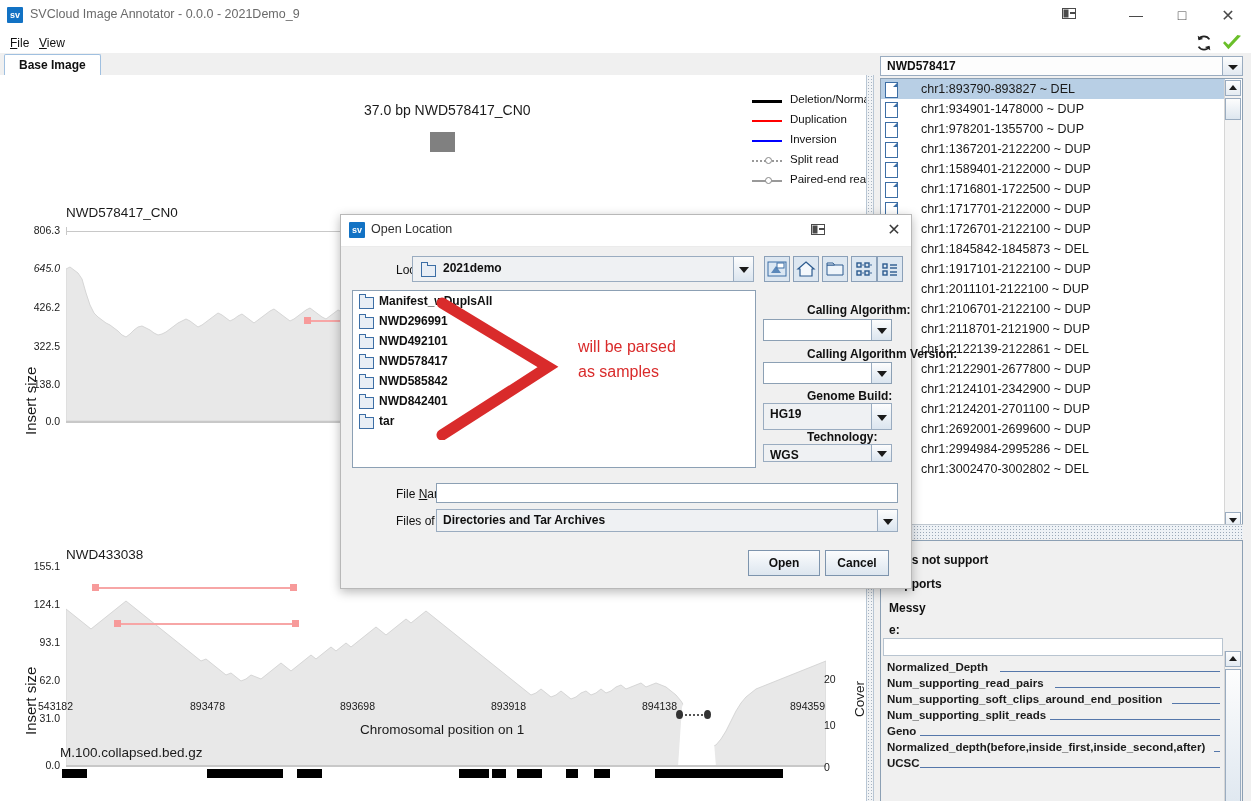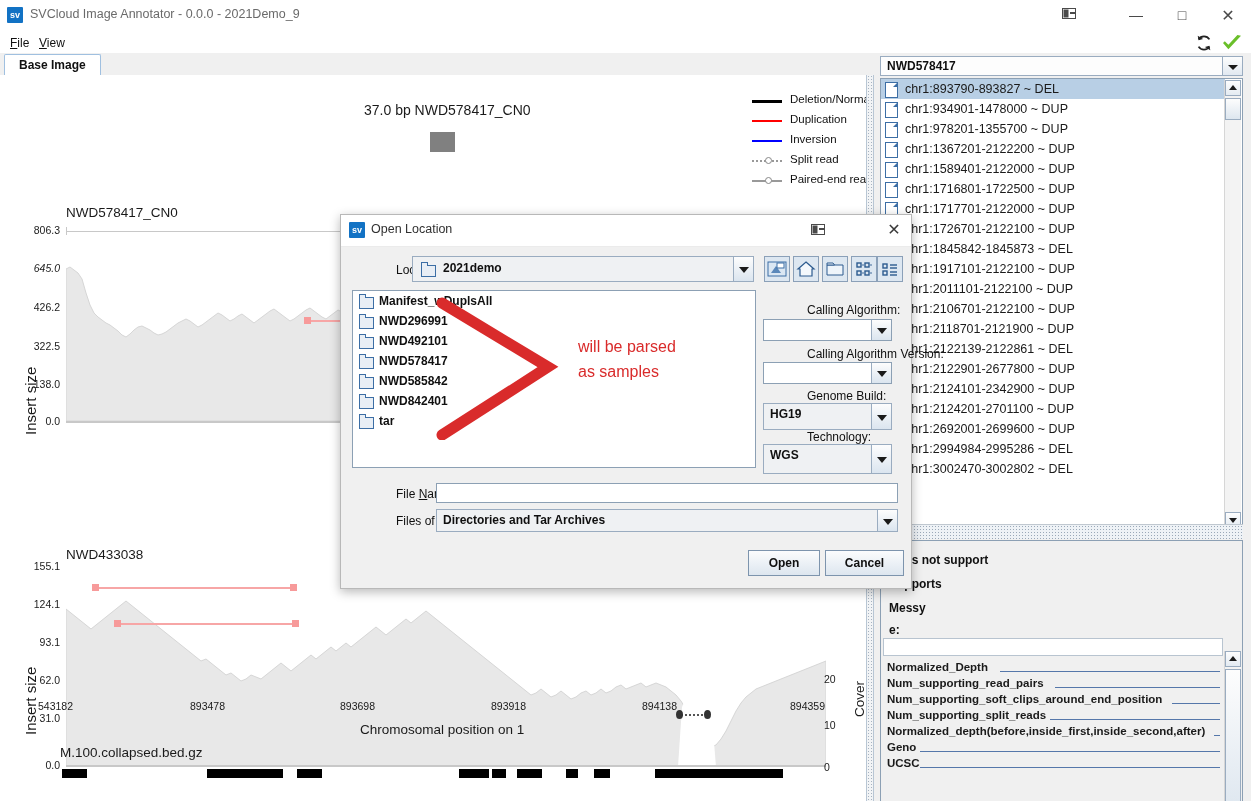--- a/index.html
+++ b/index.html
@@ -179,21 +179,21 @@
     border-top: 5px solid #1a1a1a;
   }
 
   .variant-list {
     position: absolute; left: 6px; top: 25px; width: 363px; height: 452px;
     background: #ffffff; border: 1px solid #8ca0b4;
     box-sizing: border-box; overflow: hidden;
   }
   .vrow {
     position: relative; height: 20px; line-height: 20px;
-    padding-left: 24px; font-size: 12.5px; color: #1a1a1a;
+    padding-left: 40px; font-size: 12.5px; color: #1a1a1a;
     white-space: nowrap;
   }
   .vrow.sel { background: #b8cfe5; }
   .vrow .fileicon {
     position: absolute; left: 4px; top: 3px; width: 11px; height: 14px;
     border: 1px solid #3c6ea5; background: #fff;
   }
   .vrow .fileicon::after {
     content: ""; position: absolute; right: -1px; top: -1px;
     border-left: 5px solid transparent; border-bottom: 5px solid #3c6ea5;
@@ -276,21 +276,21 @@
     font-size: 12.5px; color: #303030;
   }
   .dlg-restore { position: absolute; left: 470px; top: 7px; }
   .dlg-close {
     position: absolute; left: 540px; top: 3px; width: 26px; height: 24px;
     text-align: center; line-height: 24px; font-size: 16px; color: #3a3a3a;
   }
 
   .lbl { position: absolute; font-size: 12px; color: #101010; white-space: nowrap; margin-left: 44px; }
   .lbl b { font-weight: normal; text-decoration: underline; }
-  .lbl.bold { font-weight: normal; text-align: center; }
+  .lbl.bold { font-weight: bold; text-align: center; }
 
   .lookin-combo {
     position: absolute; left: 412px; top: 256px; width: 342px; height: 26px;
     background: #eff1f3; border: 1px solid #9aacc0; box-sizing: border-box;
   }
   .lookin-combo .val {
     position: absolute; left: 30px; top: 4px; font-size: 12px;
     font-weight: bold; color: #101010;
   }
   .folder-glyph {
@@ -564,22 +564,22 @@
       <div class="ann-radio" style="top:36px;">Supports</div>
       <div class="ann-radio" style="top:60px;">Messy</div>
       <div class="ann-note-lbl" style="top:82px;">e:</div>
       <div class="ann-note-field" style="top:97px;"></div>
 
       <div style="position:absolute;left:0;top:118px;right:18px;">
         <div class="ann-row"><span>Normalized_Depth</span><span class="dash" style="width:220px;"></span></div>
         <div class="ann-row"><span>Num_supporting_read_pairs</span><span class="dash" style="width:165px;"></span></div>
         <div class="ann-row"><span>Num_supporting_soft_clips_around_end_position</span><span class="dash" style="width:48px;"></span></div>
         <div class="ann-row"><span>Num_supporting_split_reads</span><span class="dash" style="width:170px;"></span></div>
+        <div class="ann-row"><span>Geno</span><span class="dash" style="width:300px;"></span></div>
         <div class="ann-row"><span>Normalized_depth(before,inside_first,inside_second,after)</span><span class="dash" style="width:6px;"></span></div>
-        <div class="ann-row"><span>Geno</span><span class="dash" style="width:300px;"></span></div>
         <div class="ann-row"><span>UCSC</span><span class="dash" style="width:300px;"></span></div>
 
       </div>
 
       <div class="vscroll" style="top:110px;bottom:18px;">
         <div class="btn up"></div>
         <div class="thumb" style="top:18px;bottom:18px;"></div>
 
       </div>
 
@@ -688,33 +688,33 @@
       <span class="arrowbox"></span>
     </div>
 
     <div class="lbl bold" style="left:763px;top:389px;">Genome Build:</div>
     <div class="fld-ro" style="left:763px;top:403px;width:129px;height:27px;pointer-events:auto;">
       <span class="v">HG19</span>
       <span class="arrowbox"></span>
     </div>
 
     <div class="lbl bold" style="left:763px;top:430px;">Technology:</div>
-    <div class="fld-ro" style="left:763px;top:444px;width:129px;height:30px;pointer-events:auto;">
+    <div class="fld-ro" style="left:763px;top:444px;width:129px;height:18px;pointer-events:auto;">
       <span class="v">WGS</span>
       <span class="arrowbox"></span>
     </div>
 
     <div class="lbl" style="left:352px;top:487px;">File <b>N</b>ame:</div>
     <div class="fld" style="left:436px;top:483px;width:462px;height:20px;pointer-events:auto;">
       <span class="v"></span>
     </div>
 
     <div class="lbl" style="left:352px;top:514px;">Files of <b>T</b>ype:</div>
     <div class="fld-ro" style="left:436px;top:509px;width:462px;height:23px;pointer-events:auto;">
       <span class="v">Directories and Tar Archives</span>
       <span class="arrowbox"></span>
     </div>
 
     <div class="dlgbtn" style="left:748px;top:550px;width:72px;pointer-events:auto;">Open</div>
-    <div class="dlgbtn" style="left:825px;top:550px;width:79px;pointer-events:auto;">Cancel</div>
+    <div class="dlgbtn" style="left:825px;top:550px;width:64px;pointer-events:auto;">Cancel</div>
   </div>
 
 </div>
 
 </body></html>

